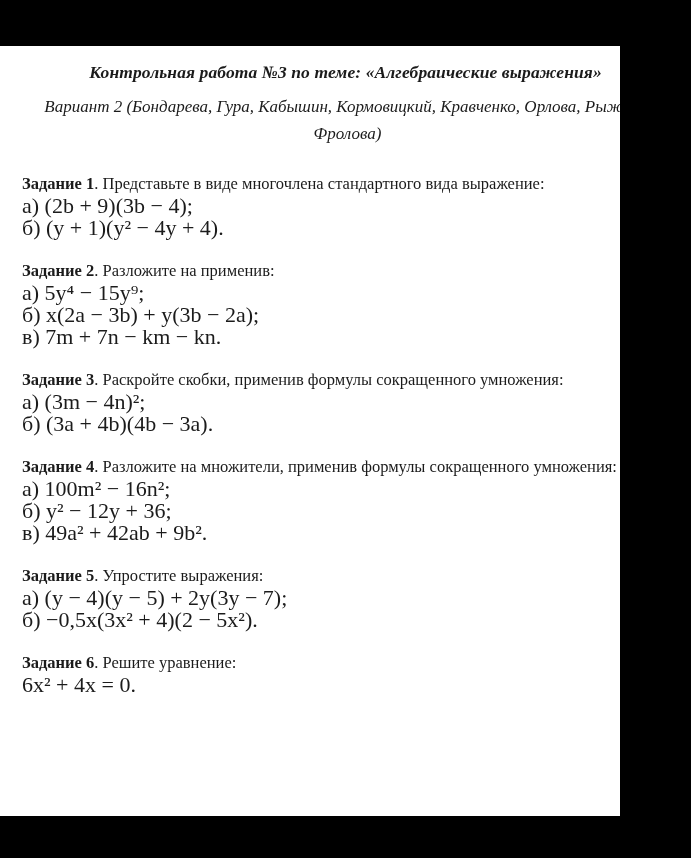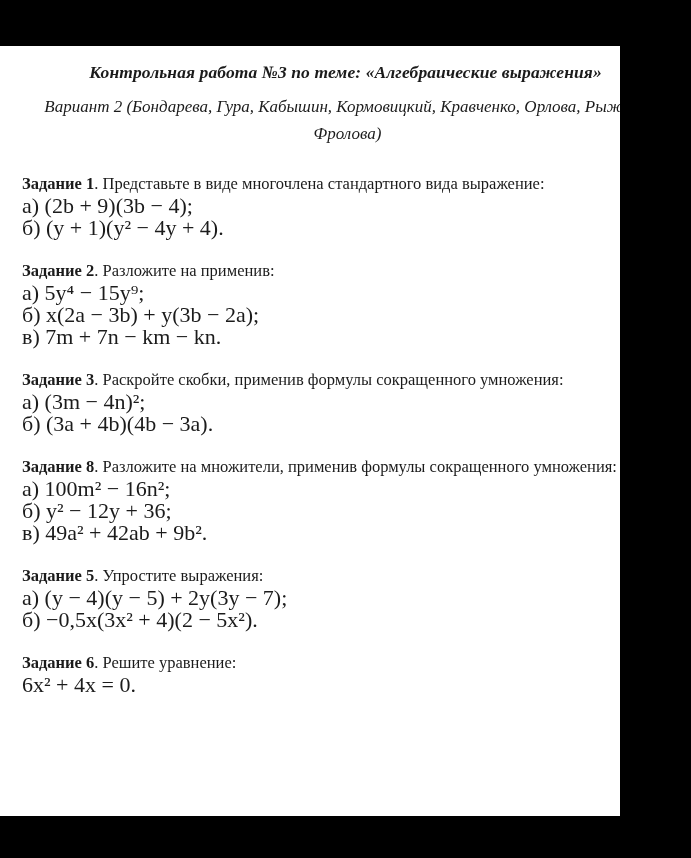--- a/index.html
+++ b/index.html
@@ -103,21 +103,21 @@
           <div class="task-line">а) 5y⁴ − 15y⁹;</div>
           <div class="task-line">б) x(2a − 3b) + y(3b − 2a);</div>
           <div class="task-line">в) 7m + 7n − km − kn.</div>
         </div>
         <div class="task">
           <div class="task-head"><span class="label">Задание 3</span><span class="prompt">. Раскройте скобки, применив формулы сокращенного умножения:</span></div>
           <div class="task-line">а) (3m − 4n)²;</div>
           <div class="task-line">б) (3a + 4b)(4b − 3a).</div>
         </div>
         <div class="task">
-          <div class="task-head"><span class="label">Задание 8</span><span class="prompt">. Разложите на множители, применив формулы сокращенного умножения:</span></div>
+          <div class="task-head"><span class="label">Задание 4</span><span class="prompt">. Разложите на множители, применив формулы сокращенного умножения:</span></div>
           <div class="task-line">а) 100m² − 16n²;</div>
           <div class="task-line">б) y² − 12y + 36;</div>
           <div class="task-line">в) 49a² + 42ab + 9b².</div>
         </div>
         <div class="task">
           <div class="task-head"><span class="label">Задание 5</span><span class="prompt">. Упростите выражения:</span></div>
           <div class="task-line">а) (y − 4)(y − 5) + 2y(3y − 7);</div>
           <div class="task-line">б) −0,5x(3x² + 4)(2 − 5x²).</div>
         </div>
         <div class="task">

